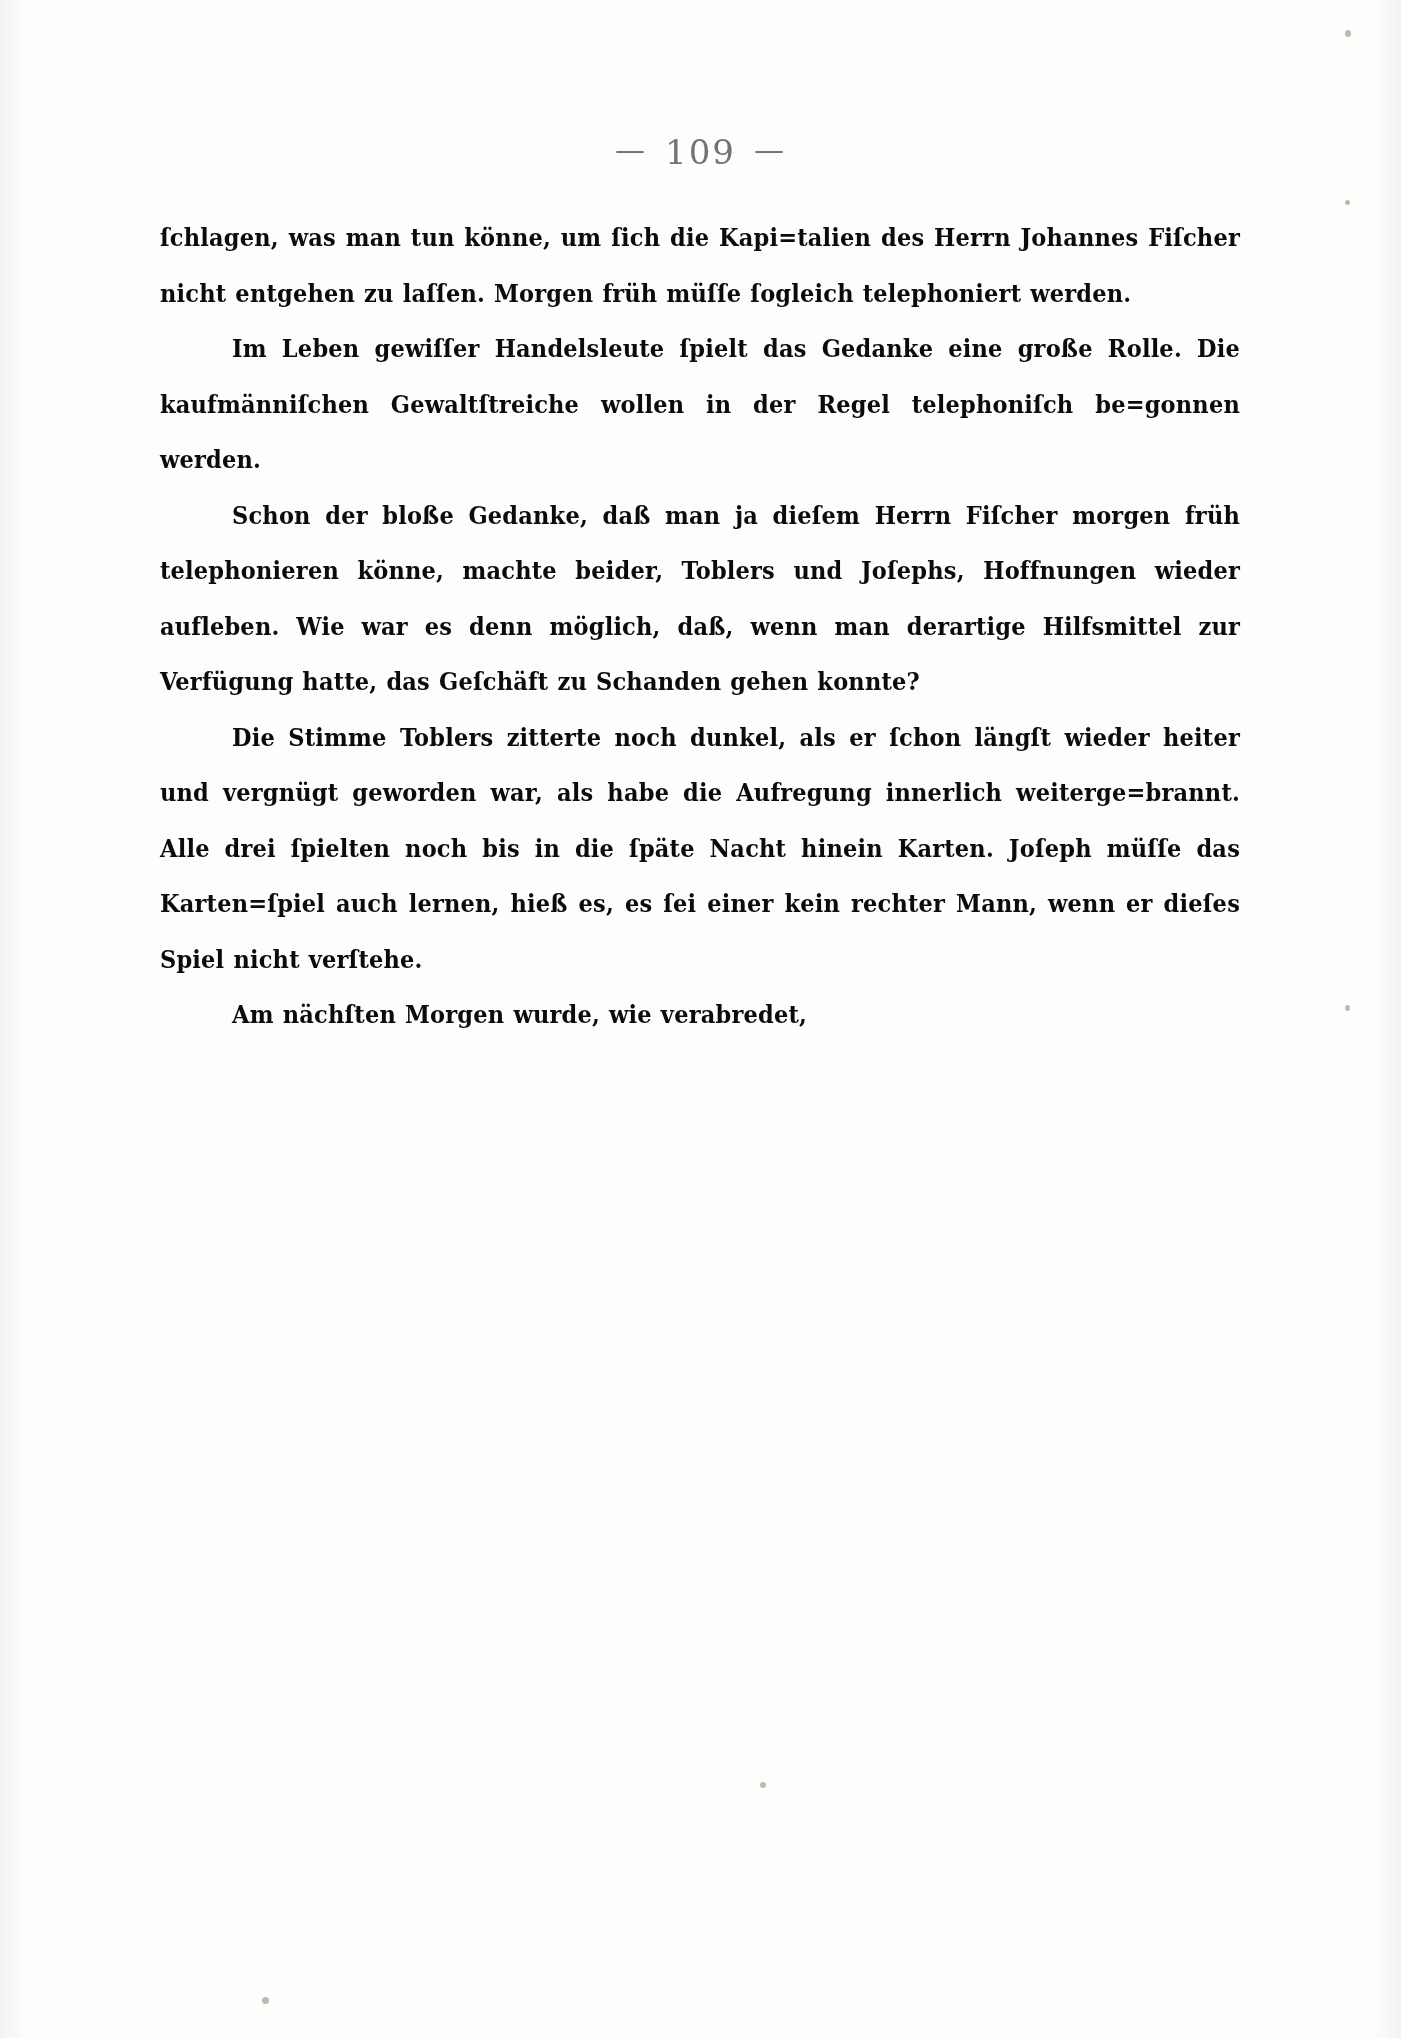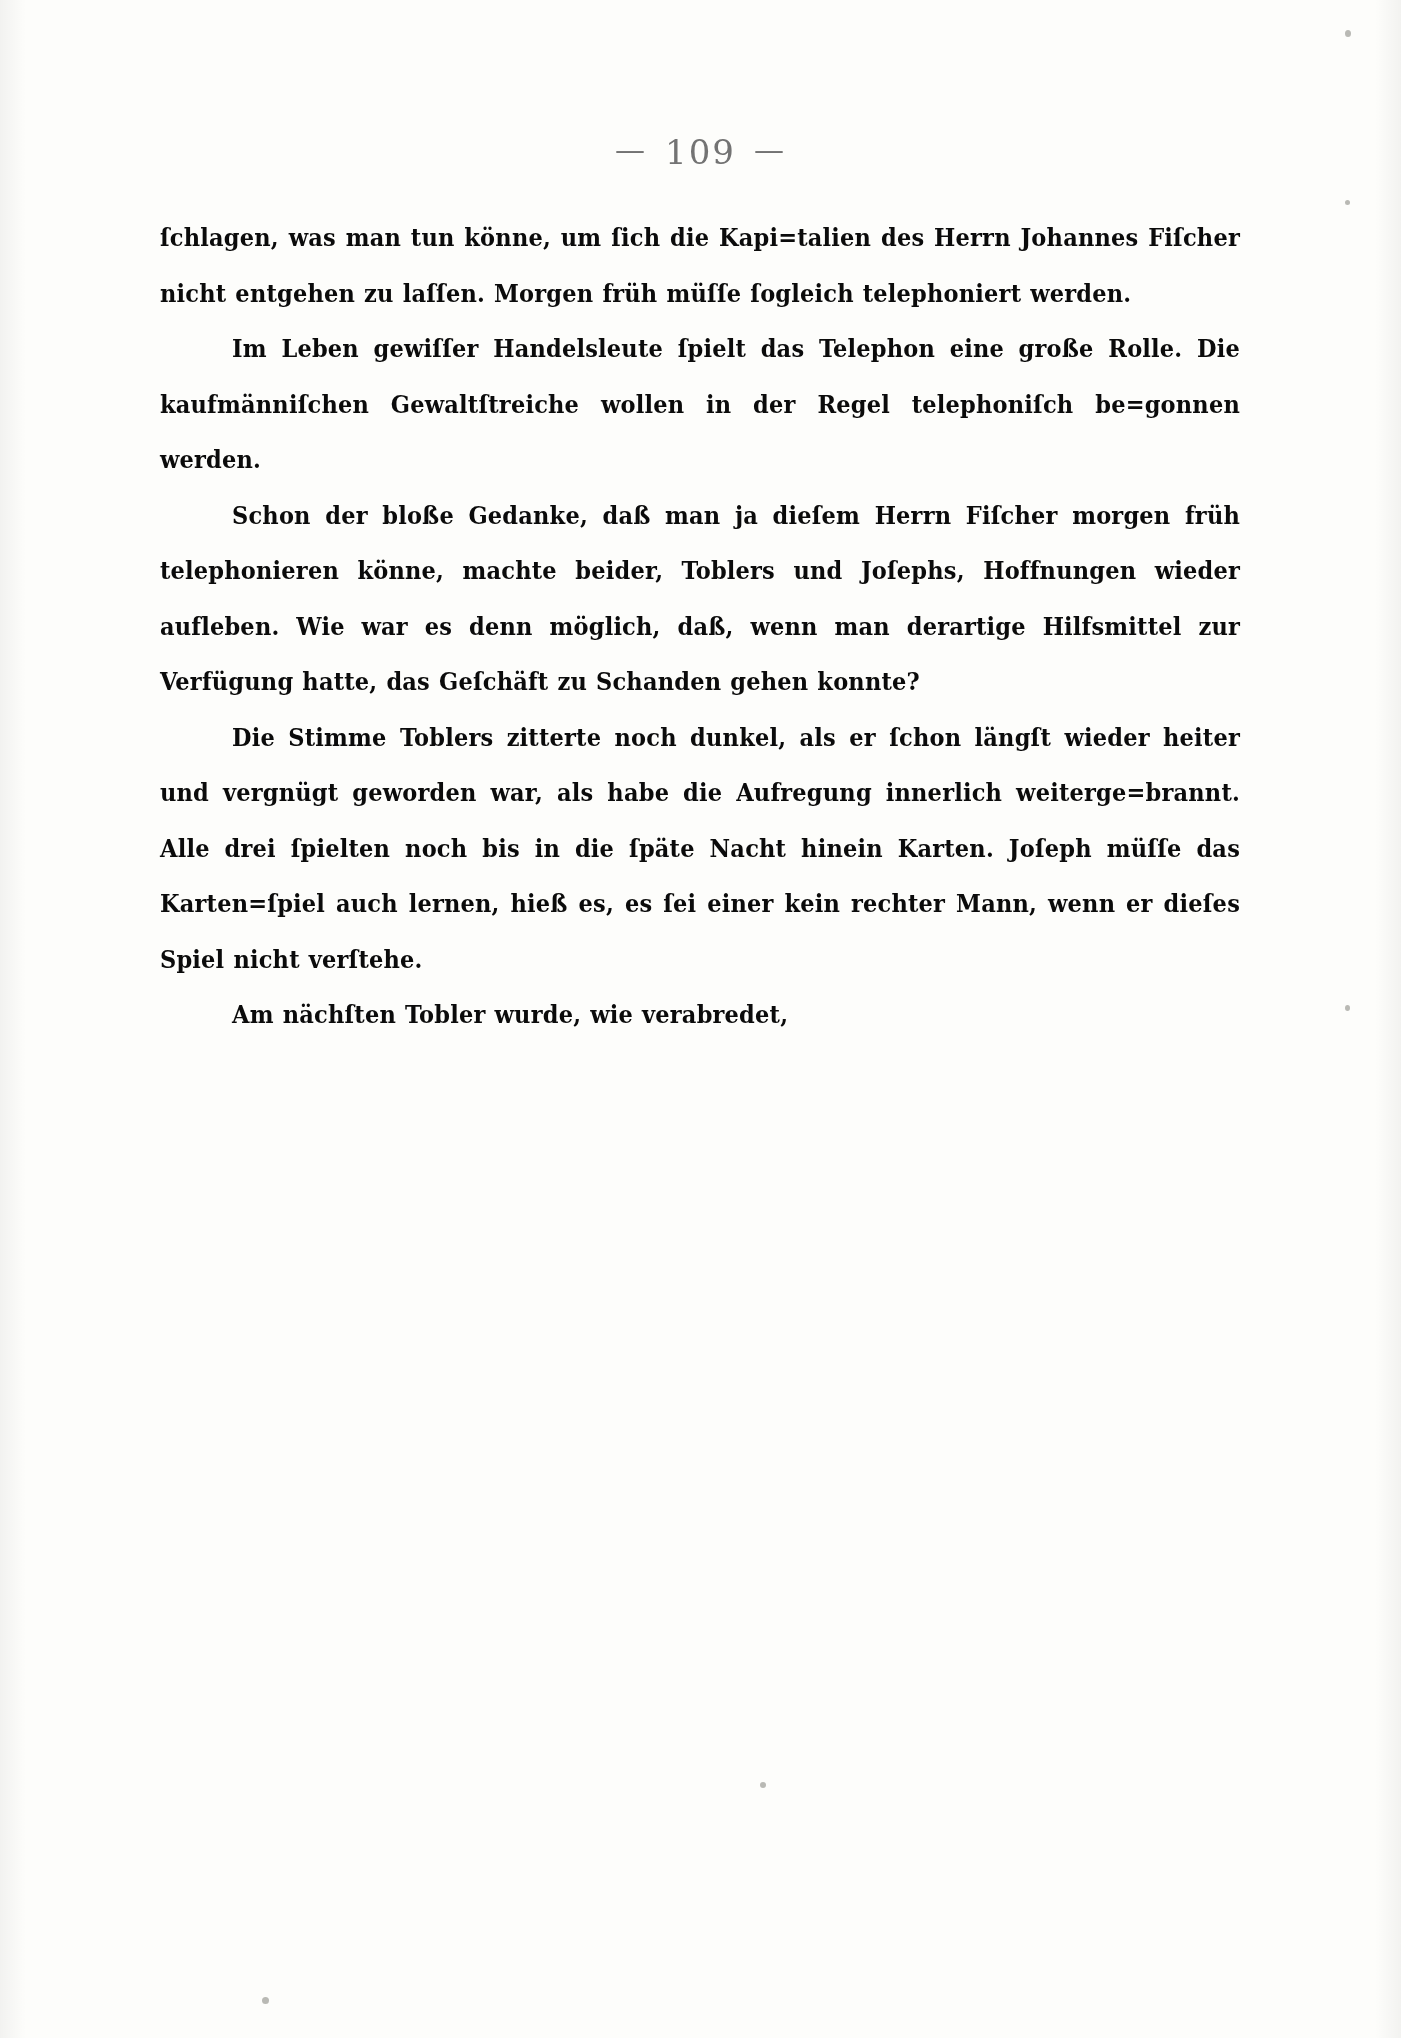--- a/index.html
+++ b/index.html
@@ -114,19 +114,19 @@
   <div class="speck s3"></div>
   <div class="speck s4"></div>
   <div class="speck s5"></div>
 
   <div class="page-number-line">
     <span class="dash">—</span><span>109</span><span class="dash">—</span>
   </div>
 
   <div class="textblock">
     <p class="para">ſchlagen, was man tun könne, um ſich die Kapi=talien des Herrn Johannes Fiſcher nicht entgehen zu laſſen. Morgen früh müſſe ſogleich telephoniert werden.</p>
-    <p class="para indent">Im Leben gewiſſer Handelsleute ſpielt das Telephon eine große Rolle. Die kaufmänniſchen Gewaltſtreiche wollen in der Regel telephoniſch be=gonnen werden.</p>
+    <p class="para indent">Im Leben gewiſſer Handelsleute ſpielt das Gedanke eine große Rolle. Die kaufmänniſchen Gewaltſtreiche wollen in der Regel telephoniſch be=gonnen werden.</p>
     <p class="para indent">Schon der bloße Gedanke, daß man ja dieſem Herrn Fiſcher morgen früh telephonieren könne, machte beider, Toblers und Joſephs, Hoffnungen wieder aufleben. Wie war es denn möglich, daß, wenn man derartige Hilfsmittel zur Verfügung hatte, das Geſchäft zu Schanden gehen konnte?</p>
     <p class="para indent">Die Stimme Toblers zitterte noch dunkel, als er ſchon längſt wieder heiter und vergnügt geworden war, als habe die Aufregung innerlich weiterge=brannt. Alle drei ſpielten noch bis in die ſpäte Nacht hinein Karten. Joſeph müſſe das Karten=ſpiel auch lernen, hieß es, es ſei einer kein rechter Mann, wenn er dieſes Spiel nicht verſtehe.</p>
-    <p class="para indent lastline">Am nächſten Tobler wurde, wie verabredet,</p>
+    <p class="para indent lastline">Am nächſten Morgen wurde, wie verabredet,</p>
   </div>
 
 </div>
 
 </body></html>

